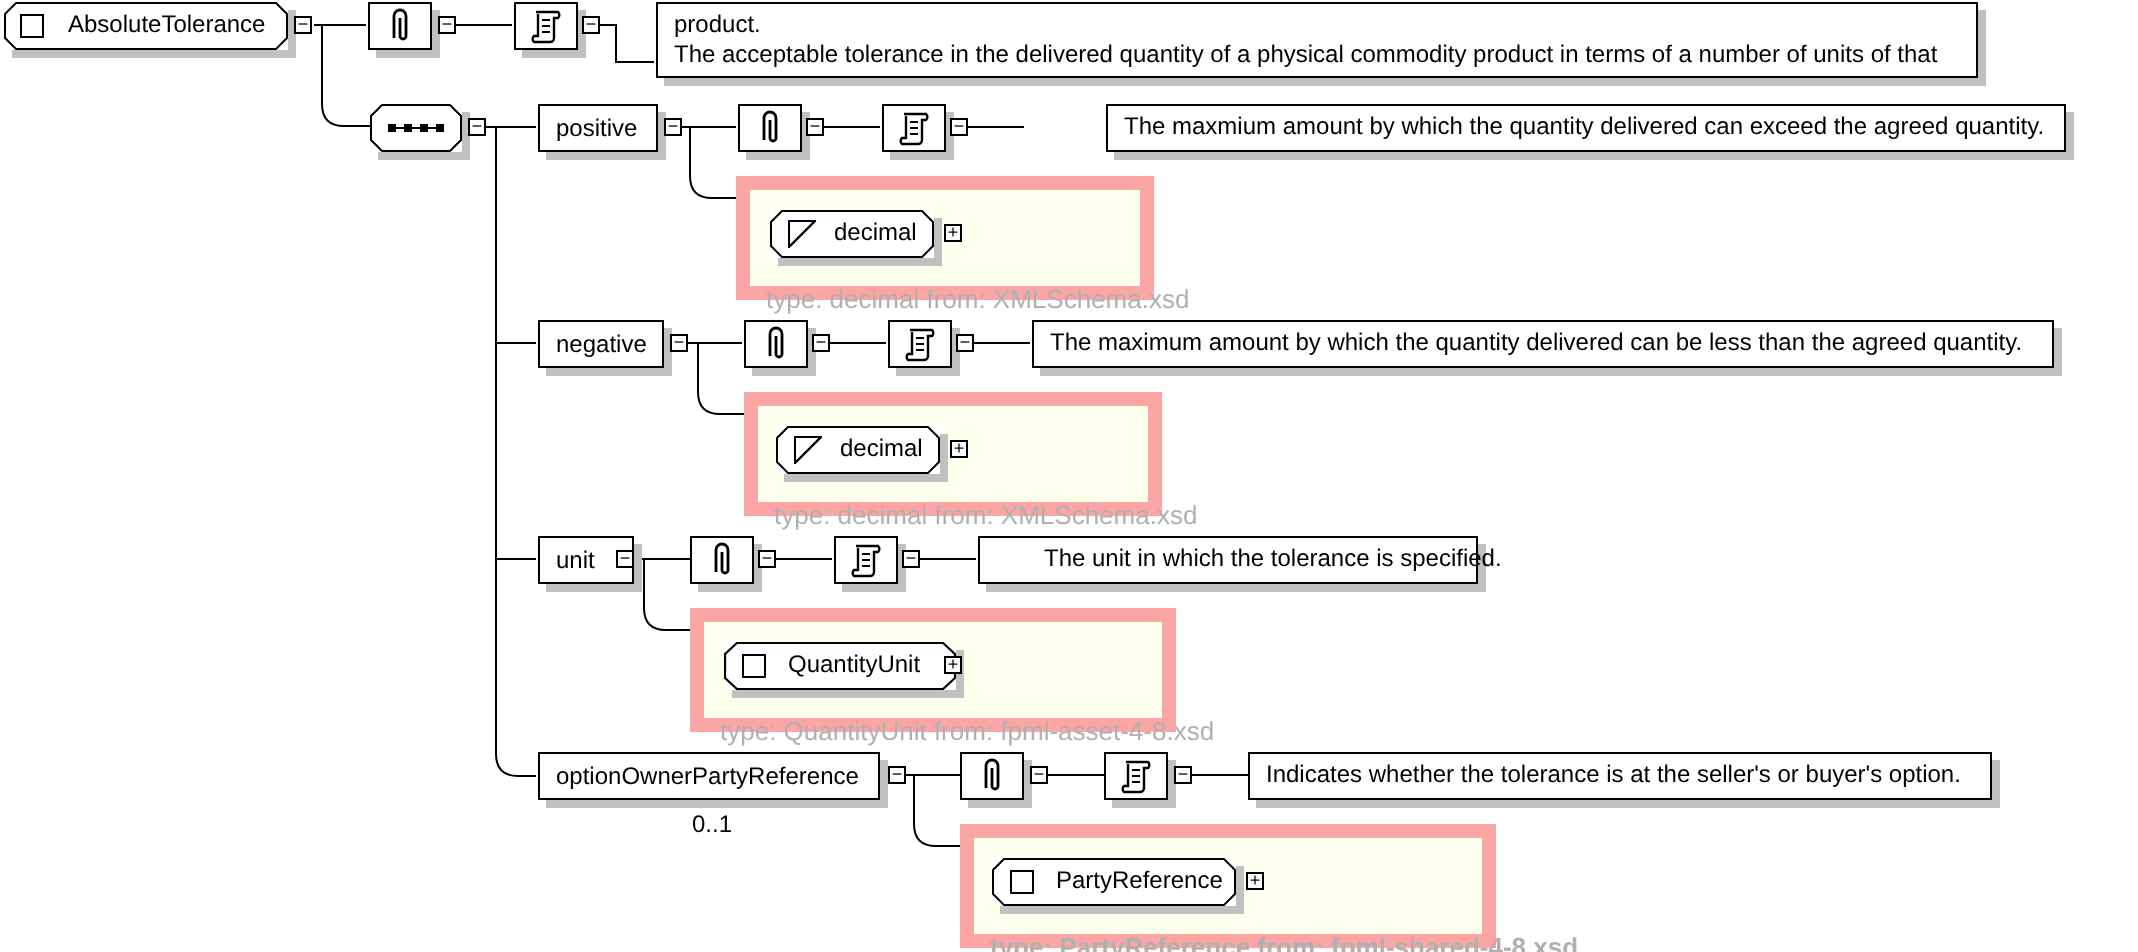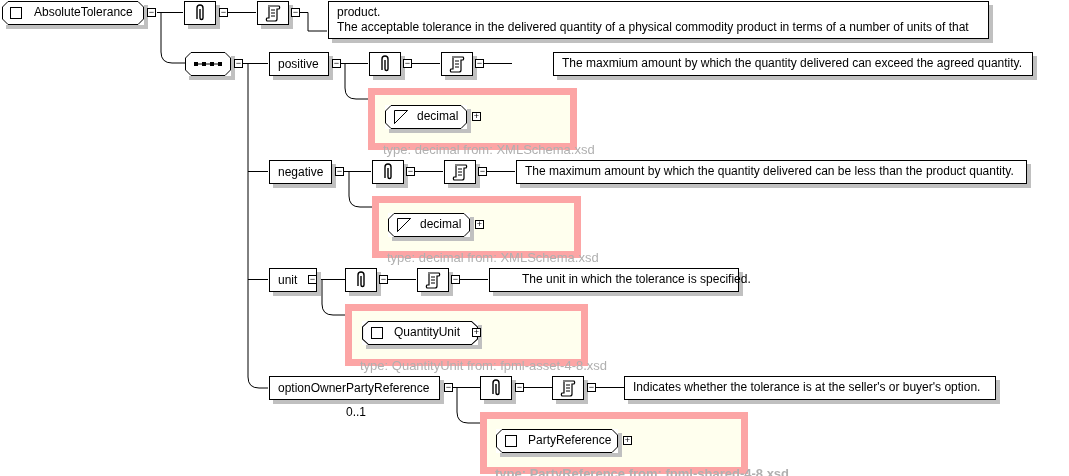--- a/index.html
+++ b/index.html
@@ -140,21 +140,21 @@
     </svg>
 </div>
 <div class="abs toggle" style="left:406px;top:167px;">−</div>
 <div class="abs iconbox shadow" style="left:444px;top:160px;">
   <svg width="18" height="18" viewBox="0 0 18 18">
       <path d="M4 2 H15 a2 2 0 0 1 0 3 H13 V15 a2 2 0 0 1 -2 2 H3 a2 2 0 0 1 0 -3 H5 V3" fill="#fff" stroke="#000" stroke-width="1.2"></path>
       <path d="M7 6 H11 M7 9 H11 M7 12 H11" stroke="#000"></path>
     </svg>
 </div>
 <div class="abs toggle" style="left:478px;top:167px;">−</div>
-<div class="abs doc shadow" style="left:516px;top:160px;width:511px;height:24px;padding-top:3px;">The maximum amount by which the quantity delivered can be less than the product quantity.</div>
+<div class="abs doc shadow" style="left:516px;top:160px;width:511px;height:24px;padding-top:3px;">The maximum amount by which the quantity delivered can be less than the agreed quantity.</div>
 <div class="abs typebox" style="left:372px;top:196px;width:209px;height:62px;">
   <div class="abs octa shadow" style="left:9px;top:10px;width:82px;">
     <svg class="octa-shape" viewBox="0 0 82 24" preserveAspectRatio="none">
         <path d="M6 0.5 H76 L81.5 6 V18 L76 23.5 H6 L0.5 18 V6 Z" fill="#fff" stroke="#000"></path>
       </svg>
     <svg class="abs" style="left:9px;top:5px;" width="14" height="14" viewBox="0 0 14 14">
         <path d="M0.5 0.5 H13.5 L0.5 13.5 Z" fill="#fff" stroke="#000"></path>
         <path d="M0.5 13.5 L13.5 0.5" stroke="#000"></path>
       </svg>
     <span class="octa-text">decimal</span>

